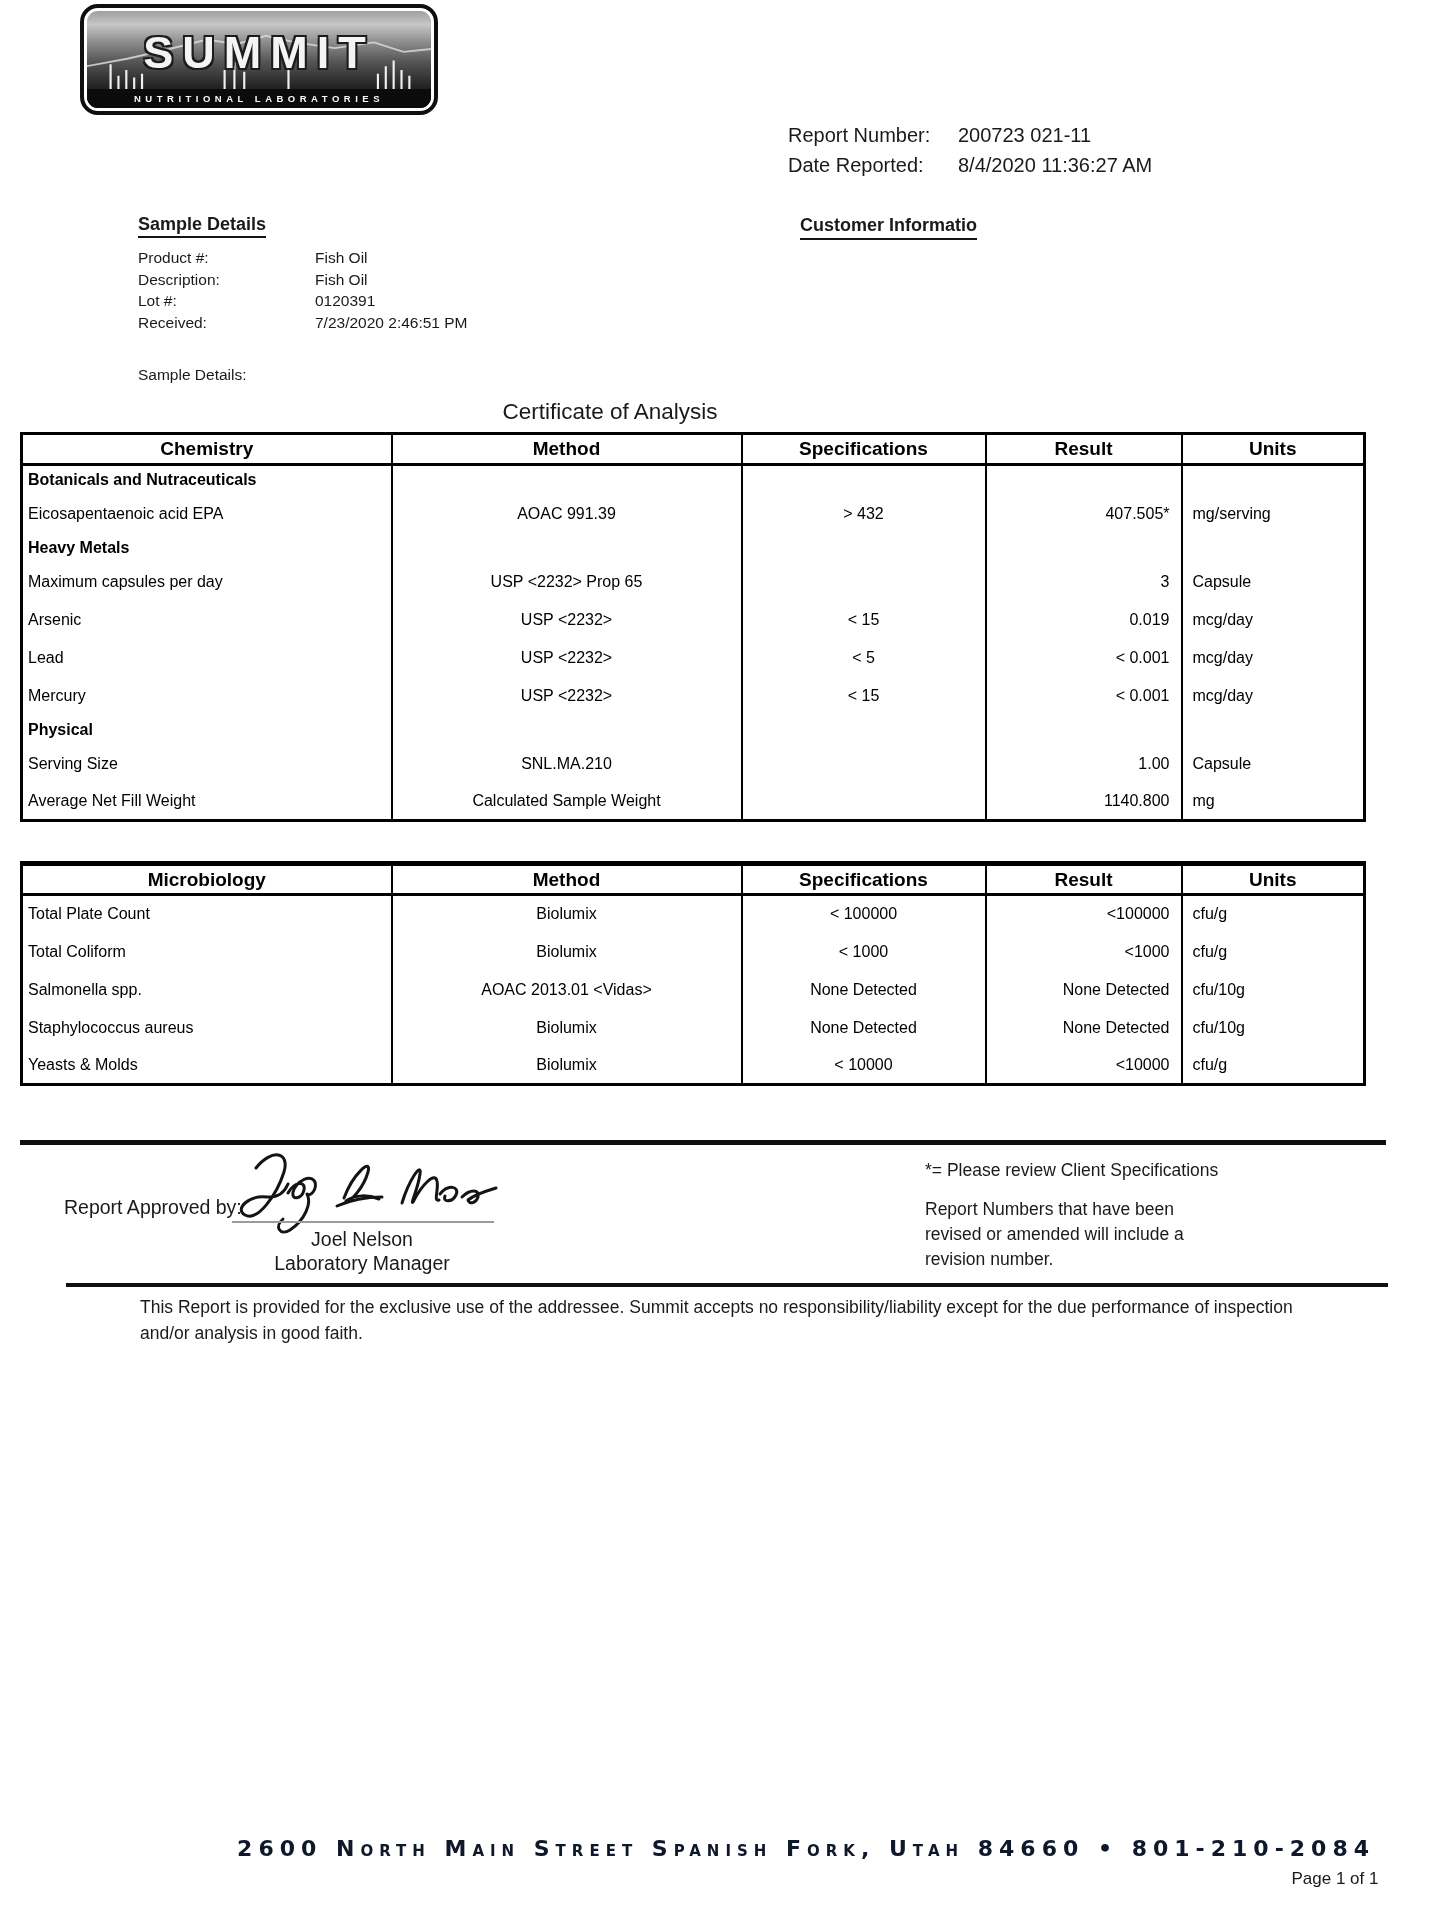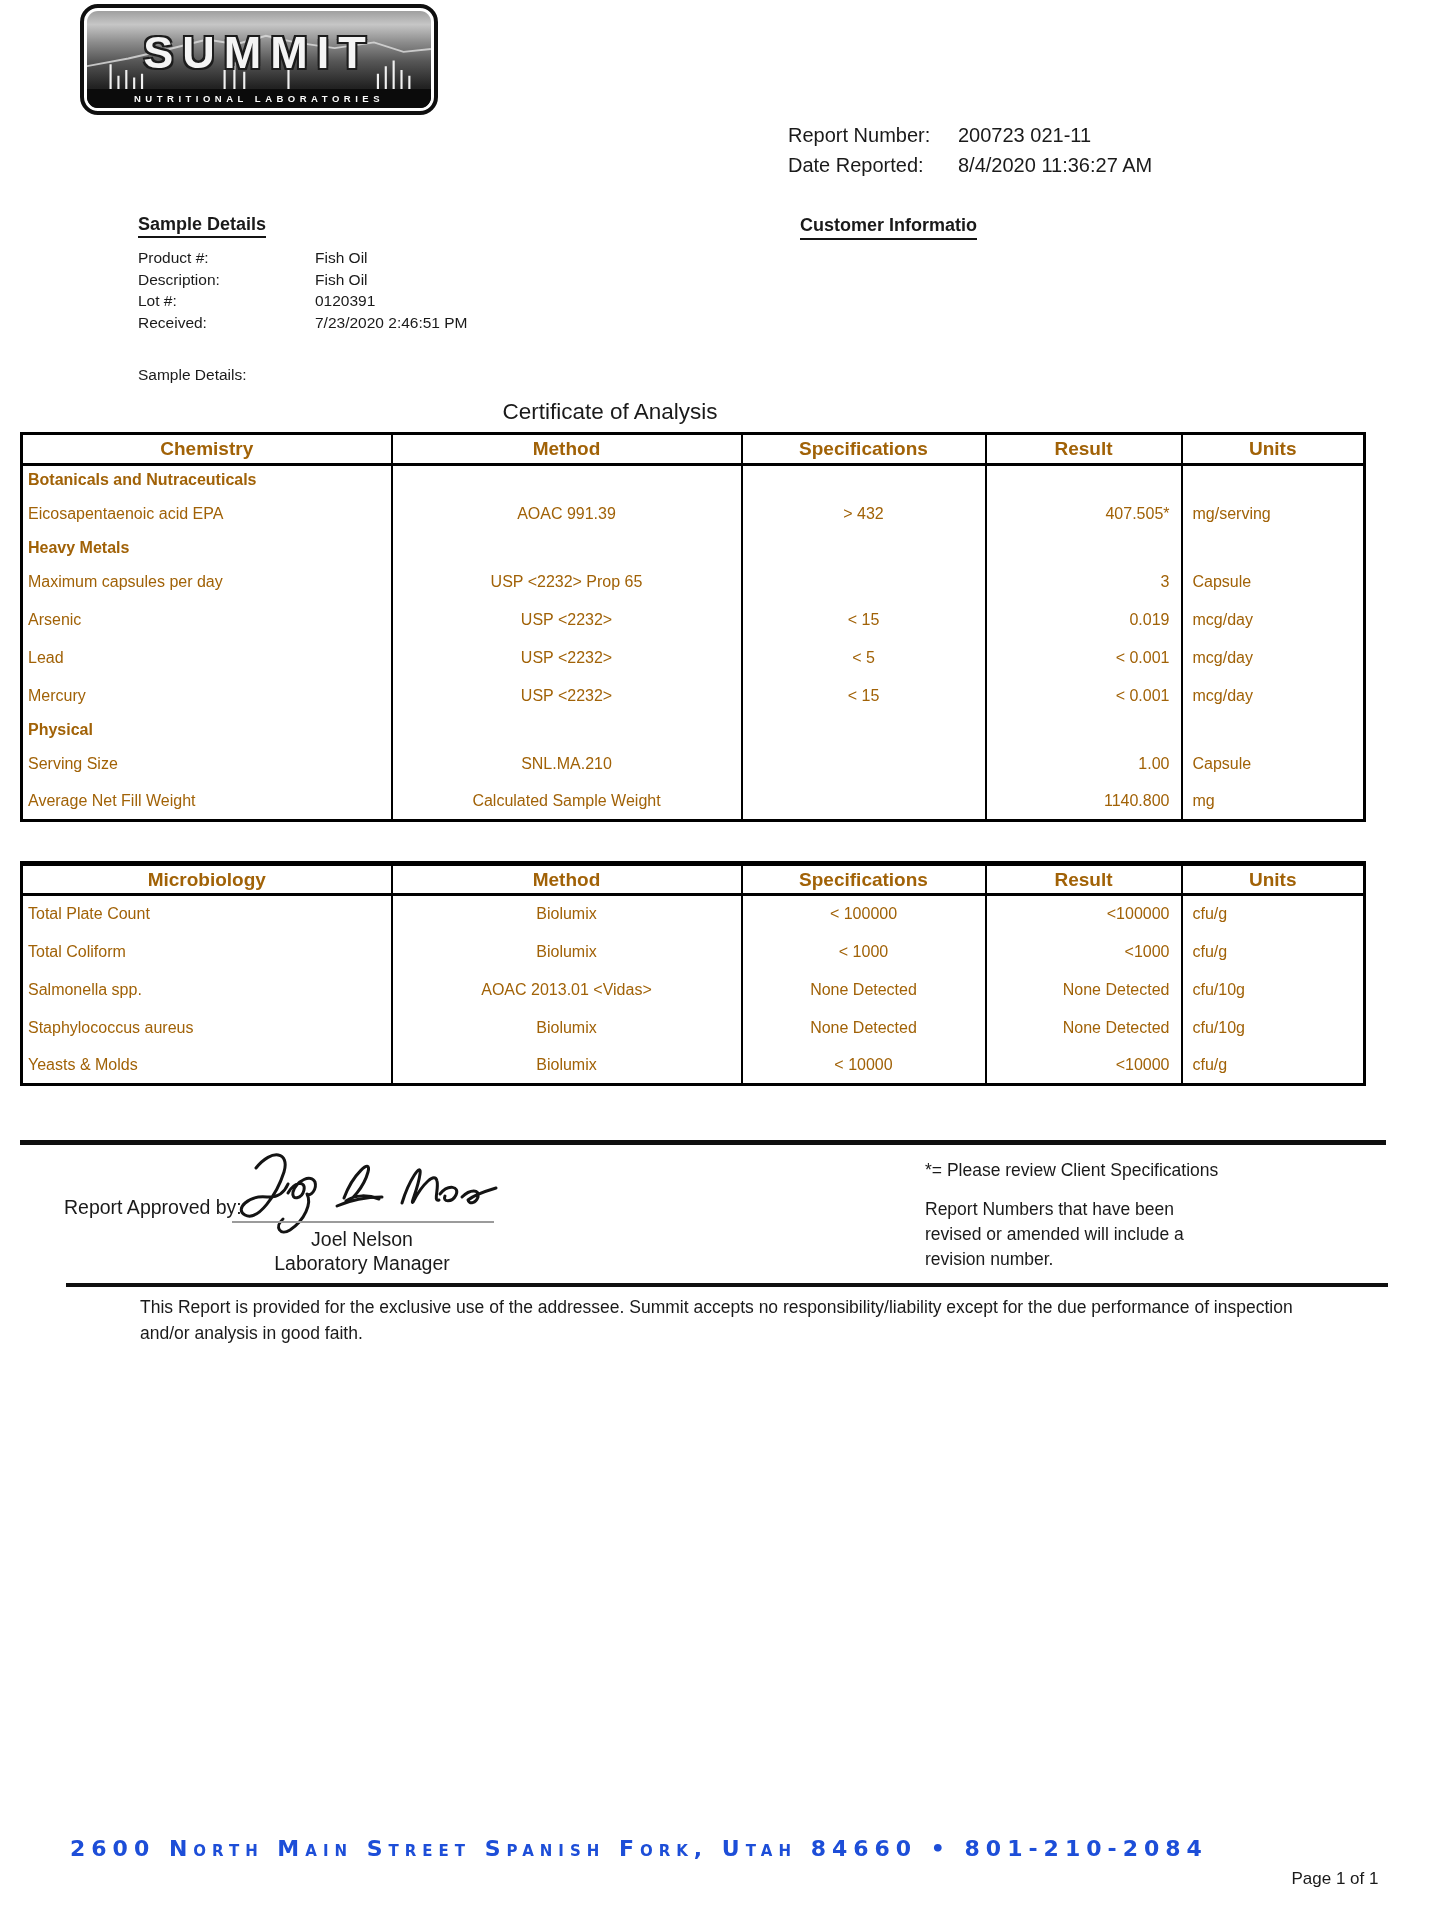--- a/index.html
+++ b/index.html
@@ -31,21 +31,21 @@
   .field-label{width:177px;}
   .customer-block{position:absolute;left:800px;top:214px;font-size:15.5px;}
   .customer-block div{line-height:22.5px;}
   .sample-note{position:absolute;left:138px;top:366px;font-size:15.5px;}
 
   
   .coa-title{position:absolute;left:300px;top:399px;width:620px;text-align:center;font-size:22.5px;}
 
   
   table.coa{position:absolute;left:20px;width:1343px;border-collapse:collapse;table-layout:fixed;
-        font-size:16px;color:#a16207;}
+        font-size:16px;color:#000000;}
   table.coa.chem{top:432px;border:3px solid #000;}
   table.coa.micro{top:861px;border:3px solid #000;border-top:5px solid #000;}
   table.coa th{font-size:19px;font-weight:bold;text-align:center;
         border-left:2px solid #000;border-right:2px solid #000;border-bottom:3.5px solid #000;}
   table.coa thead tr{height:31px;}
   table.coa td{border-left:2px solid #000;border-right:2px solid #000;vertical-align:middle;overflow:hidden;white-space:nowrap;}
   tr.row-data{height:38px;}
   tr.row-section{height:30px;}
   tr.row-section td.c0{font-weight:bold;}
   td.c0{padding-left:5px;text-align:left;}
@@ -59,22 +59,22 @@
   .signature{position:absolute;left:226px;top:1144px;}
   .sig-line{position:absolute;left:232px;top:1221px;width:262px;height:2px;background:#9b9b9b;}
   .sig-name{position:absolute;left:262px;top:1228px;width:200px;text-align:center;font-size:19.5px;}
   .sig-title{position:absolute;left:242px;top:1252px;width:240px;text-align:center;font-size:19.5px;}
   .note-asterisk{position:absolute;left:925px;top:1160px;font-size:17.5px;}
   .note-revision{position:absolute;left:925px;top:1197px;width:305px;font-size:17.5px;line-height:25px;}
   .rule2{position:absolute;left:66px;top:1283px;width:1322px;height:4px;background:#0f0f0f;}
   .disclaimer{position:absolute;left:140px;top:1295px;width:1205px;font-size:17.5px;line-height:25.5px;}
 
   
-  .footer-address{position:absolute;left:70px;top:1836px;width:1305px;text-align:left;
-        font-variant:small-caps;font-weight:600;font-size:22px;letter-spacing:6px;color:#1d4ed8;
+  .footer-address{position:absolute;left:70px;top:1836px;width:1305px;text-align:right;
+        font-variant:small-caps;font-weight:600;font-size:22px;letter-spacing:6px;color:#0f172a;
         font-family:"DejaVu Sans",sans-serif;}
   .page-number{position:absolute;left:1235px;top:1869px;width:200px;text-align:center;font-size:17px;}
 </style>
 </head>
 <body>
 
 <div class="page">
 
   <div class="logo">
     <div class="logo-inner">

